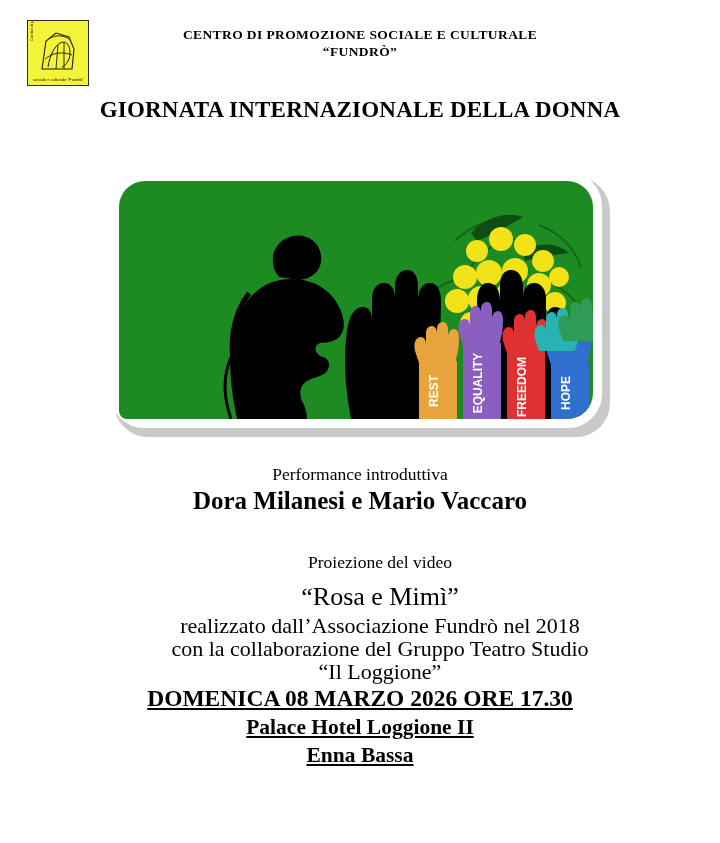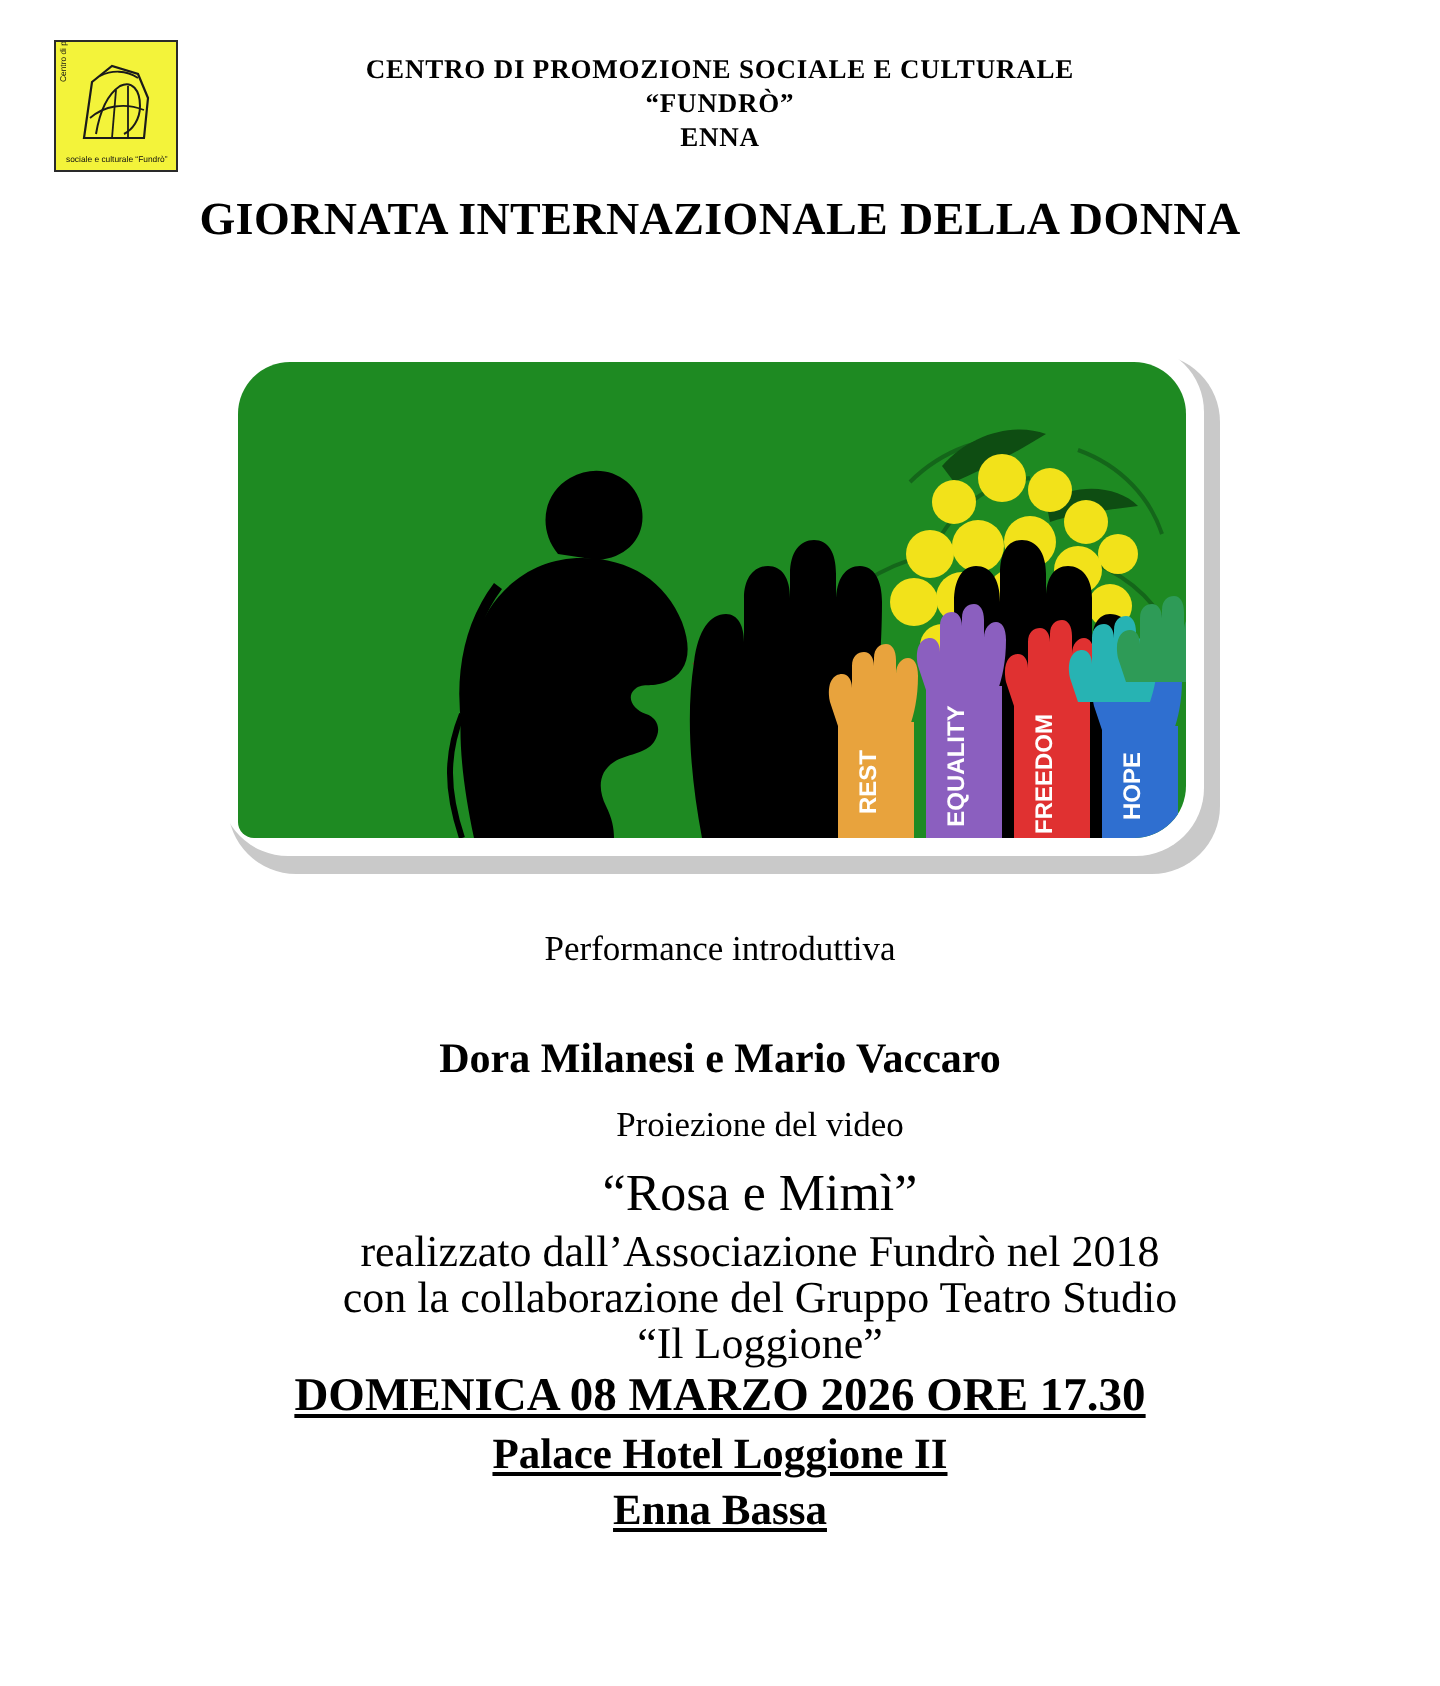--- a/index.html
+++ b/index.html
@@ -145,24 +145,23 @@
   }
   .s-perf { top: 462px; text-align: center; }
   .s-video { top: 550px; margin-left: 20px; }
   .s-when { top: 683px; }
 
   .line-reg {
     font-size: 17.5px;
     line-height: 24px;
   }
   .line-bold {
-    font-size: 21px;
+    font-size: 25px;
     font-weight: bold;
     line-height: 30px;
-    margin-top: 28px;
   }
   .line-big-bold {
     font-size: 26px;
     font-weight: normal;
     line-height: 34px;
   }
   .line-reg-17 {
     font-size: 22px;
     line-height: 23px;
   }
@@ -195,21 +194,20 @@
         <path d="M28 40 L28 14" fill="none" stroke="#1a1a1a" stroke-width="0.9"></path>
       </svg>
       <div class="logo-text-left">Centro di promozione</div>
       <div class="logo-text-bottom">sociale e culturale “Fundrò”</div>
     </div>
   </div>
 
   <div class="header-block">
     <div class="header-line">CENTRO DI PROMOZIONE SOCIALE E CULTURALE</div>
     <div class="header-line">“FUNDRÒ”</div>
-    <div class="header-line">ENNA</div>
   </div>
 
   <div class="title-block">
     <div class="title-line">GIORNATA INTERNAZIONALE DELLA DONNA</div>
   </div>
 
   <div class="illustration">
     <div class="illus-shadow"></div>
     <div class="illus-frame">
       <div class="illus-green">

